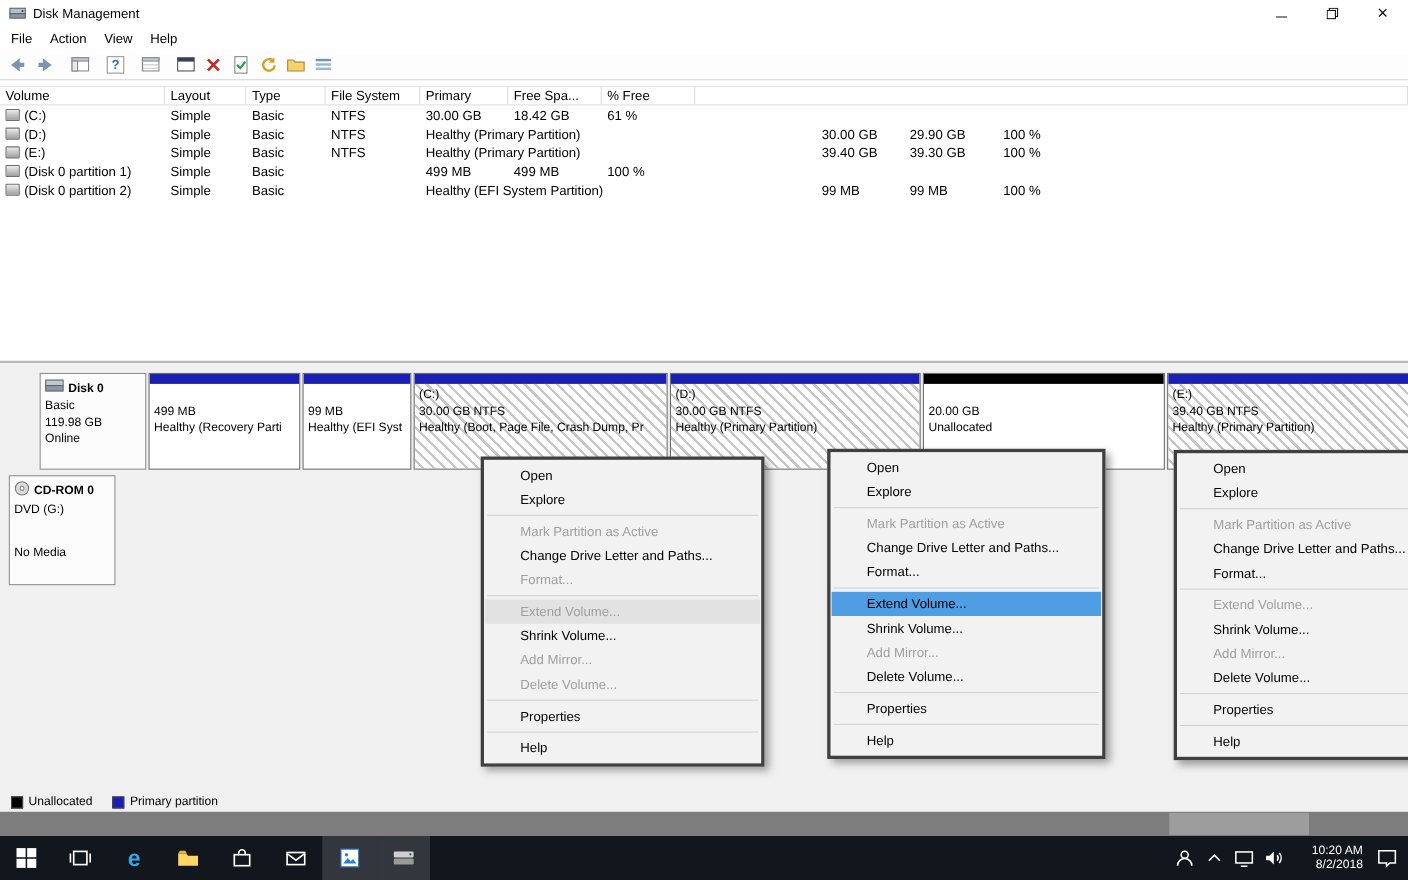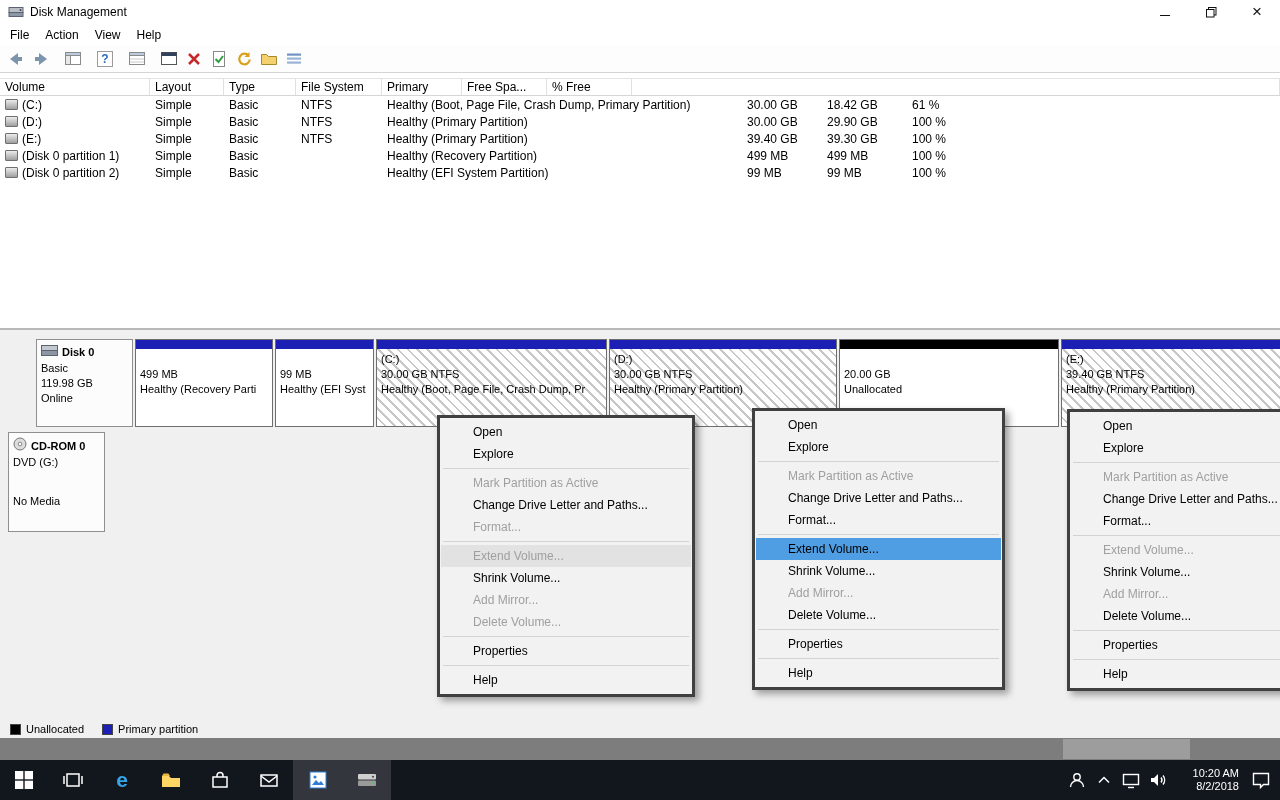--- a/index.html
+++ b/index.html
@@ -195,23 +195,20 @@
           </div>
           <div class="tcell c1">
             <span>Simple</span>
           </div>
           <div class="tcell c2">
             <span>Basic</span>
           </div>
           <div class="tcell c3">
             <span>NTFS</span>
           </div>
-          <div class="tcell c4">
-            <span>Healthy (Boot, Page File, Crash Dump, Primary Partition)</span>
-          </div>
           <div class="tcell c5">
             <span>30.00 GB</span>
           </div>
           <div class="tcell c6">
             <span>18.42 GB</span>
           </div>
           <div class="tcell c7">
             <span>61 %</span>
           </div>
         </div>
@@ -275,23 +272,20 @@
             <span>(Disk 0 partition 1)</span>
           </div>
           <div class="tcell c1">
             <span>Simple</span>
           </div>
           <div class="tcell c2">
             <span>Basic</span>
           </div>
           <div class="tcell c3">
             <span></span>
-          </div>
-          <div class="tcell c4">
-            <span>Healthy (Recovery Partition)</span>
           </div>
           <div class="tcell c5">
             <span>499 MB</span>
           </div>
           <div class="tcell c6">
             <span>499 MB</span>
           </div>
           <div class="tcell c7">
             <span>100 %</span>
           </div>

